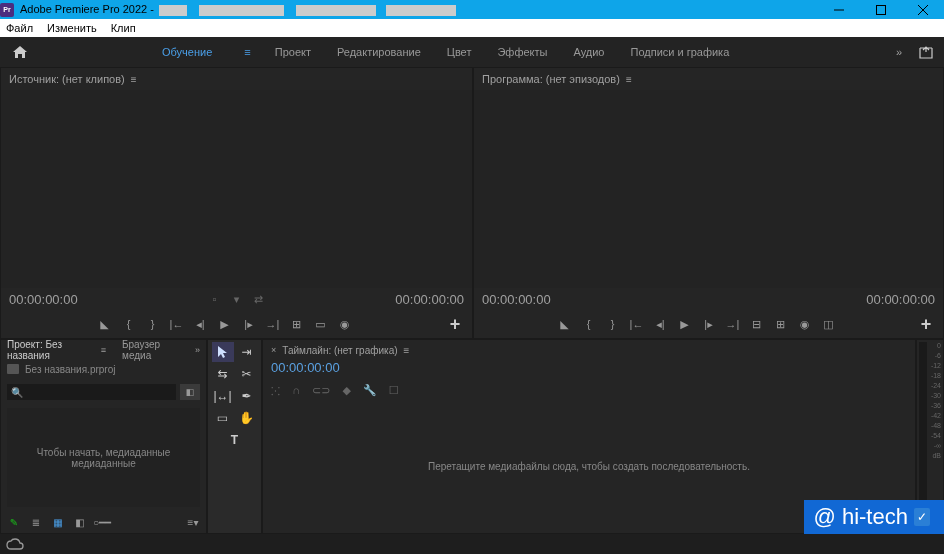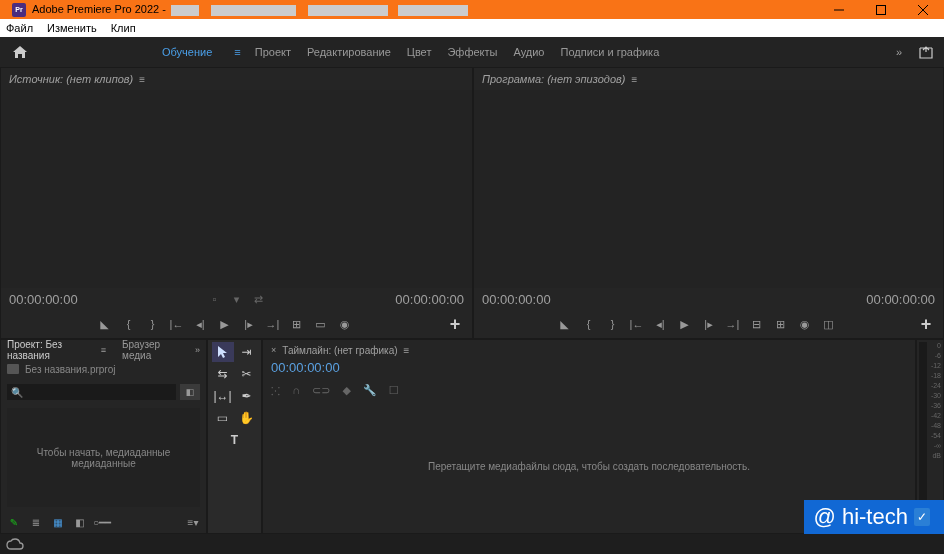--- a/index.html
+++ b/index.html
@@ -1,48 +1,48 @@
 <!DOCTYPE html>
 <html><head>
 <meta charset="utf-8">
 <style>
 * { margin: 0; padding: 0; box-sizing: border-box; }
 body { font-family: -apple-system, "Segoe UI", sans-serif; font-size: 11px; background: #1e1e1e; color: #a0a0a0; overflow: hidden; width: 944px; height: 554px; position: relative; }
 
 
-.titlebar { height: 19px; background: #f97316; display: flex; align-items: center; padding-left: 12px; color: #000; }
+.titlebar { height: 19px; background: #0ea5e9; display: flex; align-items: center; padding-left: 0; color: #000; }
 .titlebar .icon { width: 14px; height: 14px; background: #4b2d7f; border-radius: 2px; margin-right: 6px; display: flex; align-items: center; justify-content: center; color: #fff; font-size: 7px; font-weight: bold; }
 .titlebar .title { font-size: 11px; flex: 1; }
 .titlebar .blacked { display: inline-block; height: 11px; background: #ccc; vertical-align: middle; }
 .titlebar .blacked.b1 { width: 28px; margin-left: 2px; }
 .titlebar .blacked.b2 { width: 85px; margin-left: 12px; }
 .titlebar .blacked.b3 { width: 80px; margin-left: 12px; }
 .titlebar .blacked.b4 { width: 70px; margin-left: 10px; }
 .win-btns { display: flex; }
 .win-btn { width: 42px; height: 19px; display: flex; align-items: center; justify-content: center; font-size: 12px; color: #000; }
 
 
 .menubar { height: 18px; background: #fff; color: #000; display: flex; align-items: center; padding-left: 6px; font-size: 11px; }
 .menubar span { margin-right: 14px; }
 
 
 .workspacebar { height: 30px; background: #232323; display: flex; align-items: center; padding: 0 10px; }
 .home-btn { width: 20px; height: 20px; display: flex; align-items: center; justify-content: center; margin-right: 130px; }
-.ws-tabs { display: flex; gap: 12px; align-items: center; }
+.ws-tabs { display: flex; gap: 22px; align-items: center; }
 .ws-tab { color: #999; font-size: 11px; padding: 3px 2px; }
 .ws-tab.active { color: #4a9fe8; }
 .ws-hamburger { margin-left: 8px; color: #4a9fe8; }
 .ws-right { margin-left: auto; display: flex; gap: 16px; align-items: center; }
 .chevron-dbl { font-size: 11px; }
 .export-icon { font-size: 14px; }
 
 
 .main-grid { display: grid; grid-template-columns: 473px 1fr; height: 272px; }
 .panel { background: #252525; border: 1px solid #1a1a1a; display: flex; flex-direction: column; }
-.panel-header { height: 22px; display: flex; align-items: center; padding: 0 8px; font-size: 11px; gap: 6px; font-style: italic; }
+.panel-header { height: 22px; display: flex; align-items: center; padding: 0 8px; font-size: 11px; gap: 6px; }
 .panel-header .ph-hamburger { font-size: 10px; }
 .panel-body { flex: 1; background: #232323; }
 .tc-row { height: 22px; display: flex; align-items: center; justify-content: space-between; padding: 0 8px; color: #4a9fe8; font-size: 13px; }
 .tc-row .tc-left, .tc-row .tc-right { color: #a0a0a0; }
 .tc-mid { display: flex; gap: 8px; align-items: center; font-size: 11px; color: #666; }
 .tc-mid .mbtn { width: 14px; height: 14px; display: flex; align-items: center; justify-content: center; }
 .transport { height: 28px; display: flex; align-items: center; padding: 0 8px; gap: 6px; }
 .transport .spacer { flex: 1; }
 .t-btn { width: 18px; height: 18px; display: flex; align-items: center; justify-content: center; color: #999; font-size: 11px; }
 .t-btn.plus { font-size: 18px; color: #ccc; font-weight: bold; }

